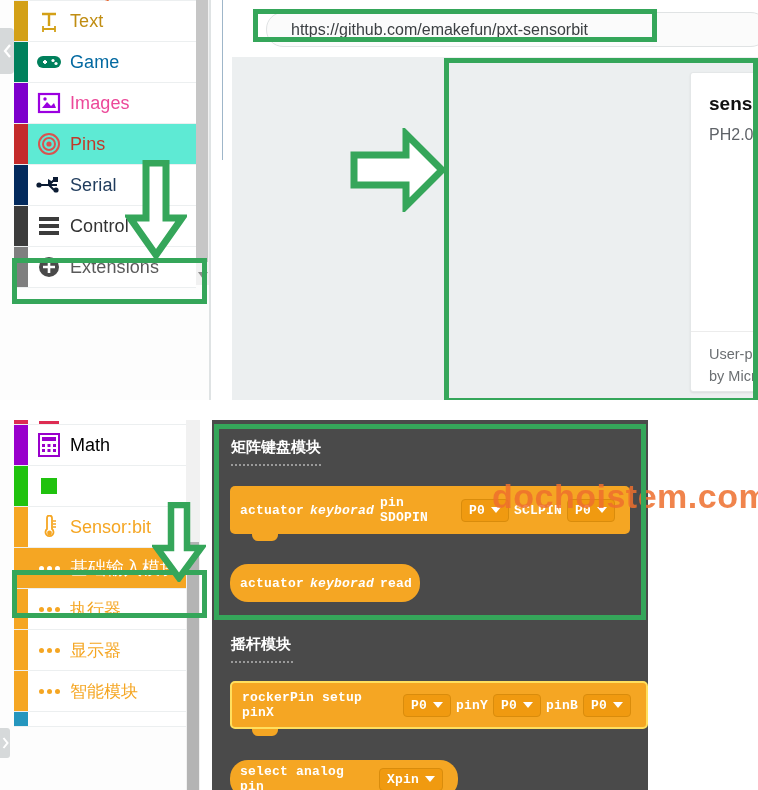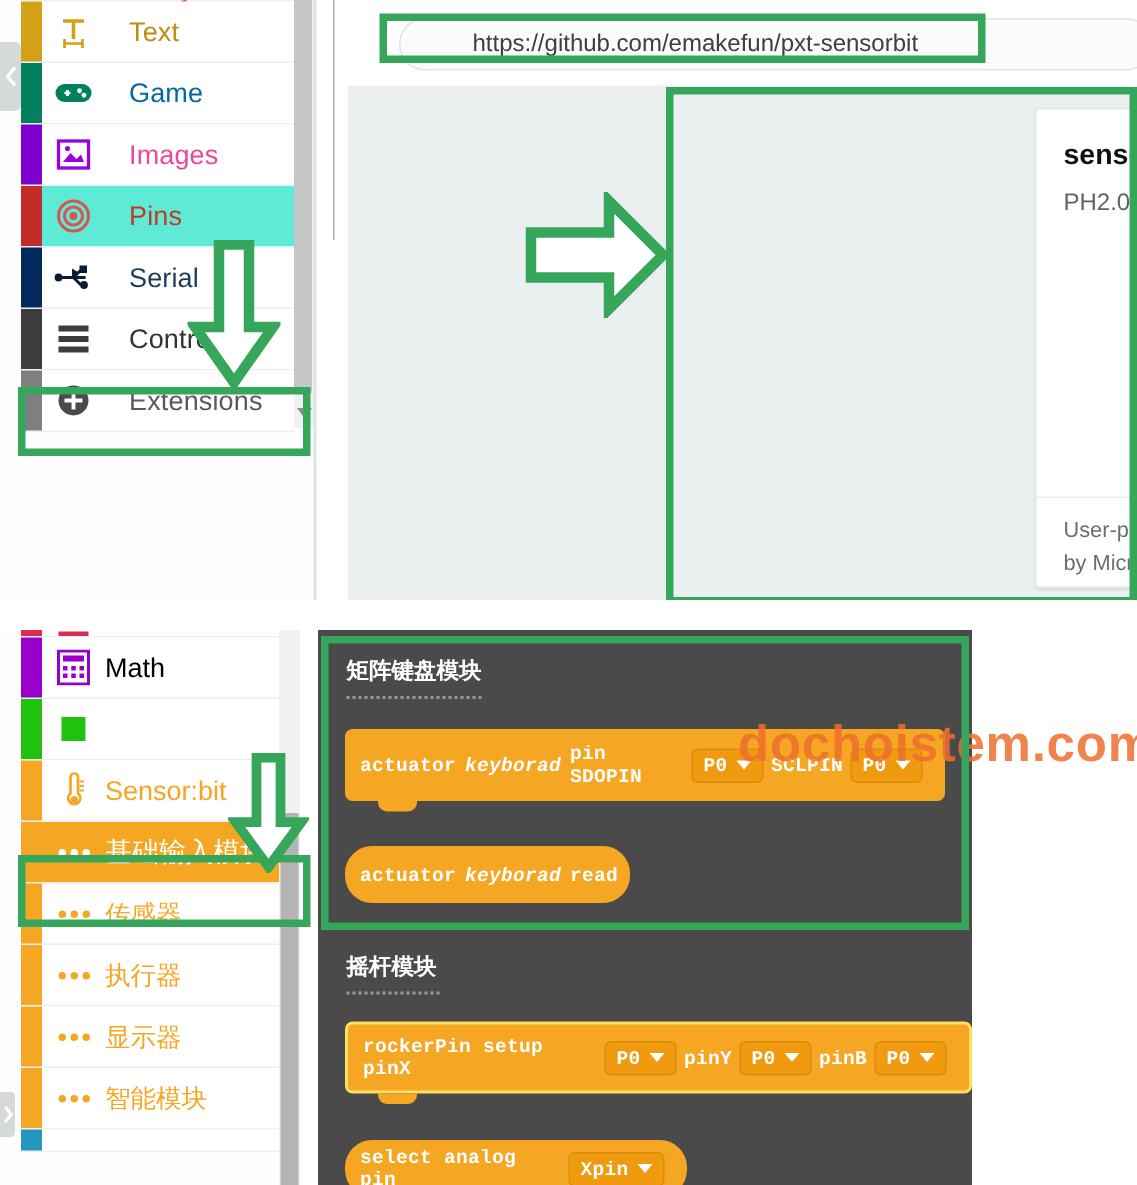--- a/index.html
+++ b/index.html
@@ -22,37 +22,37 @@
      background:#d6d9da;border-radius:0 4px 4px 0;display:flex;align-items:center;justify-content:center;}
   .collapse-chev svg{display:block;}
 
   .cat-list{position:absolute;left:14px;top:0;width:182px;}
   .cat{position:relative;height:40px;display:flex;align-items:center;background:#fff;
         border-bottom:1px solid #eceff0;}
   .cat.selected{background:#5eead4;}
   .cat .bar{position:absolute;left:0;top:0;bottom:0;width:14px;}
   .cat .ico{position:absolute;left:22px;top:50%;transform:translateY(-50%);
         width:26px;height:26px;display:flex;align-items:center;justify-content:center;}
-  .cat .lbl{position:absolute;left:72px;font-size:18px;letter-spacing:.1px;}
+  .cat .lbl{position:absolute;left:56px;font-size:18px;letter-spacing:.1px;}
 
   
   #top-sb{position:absolute;left:196px;top:0;width:14px;height:285px;background:#f1f1f1;}
   #top-sb .thumb{position:absolute;left:0;top:0;width:12px;height:262px;background:#c6c6c6;}
   #top-sb .arr{position:absolute;left:0;bottom:0;width:14px;height:20px;
       display:flex;align-items:center;justify-content:center;background:#f1f1f1;}
   #top-divider{position:absolute;left:209px;top:0;width:2px;height:400px;background:#dfe3e4;}
   #top-blueline{position:absolute;left:222px;top:0;width:1px;height:160px;background:#9fb6c9;}
 
   
   #ext-area{position:absolute;left:232px;top:0;width:526px;height:400px;background:#eceff0;}
   #ext-topbar{position:absolute;left:0;top:0;width:526px;height:57px;background:#ffffff;}
   #url-box{position:absolute;left:34px;top:12px;width:500px;height:33px;
       background:#fbfbfb;border:1px solid #e0e3e4;border-radius:17px;
       display:flex;align-items:center;}
-  #url-box .txt{margin-left:48px;font-size:16px;color:#3c4043;}
+  #url-box .txt{margin-left:24px;font-size:16px;color:#3c4043;}
 
   #ext-card{position:absolute;left:458px;top:72px;width:284px;height:318px;background:#ffffff;
       border:1px solid #e4e7e8;border-radius:3px;box-shadow:0 1px 2px rgba(0,0,0,.08);}
   #ext-card .title{position:absolute;left:18px;top:20px;font-size:19px;font-weight:bold;color:#111;}
   #ext-card .sub{position:absolute;left:18px;top:52px;font-size:16px;color:#5f6368;}
   #ext-card .sep{position:absolute;left:0;right:0;top:258px;height:1px;background:#ececec;}
   #ext-card .disc{position:absolute;left:18px;top:270px;width:252px;font-size:14.5px;
       line-height:22px;color:#6b6f72;}
 
   
@@ -322,31 +322,20 @@
         <span class="ico">
           <span class="dots">
               <i style="background:#ffffff"></i>
               <i style="background:#ffffff"></i>
               <i style="background:#ffffff"></i>
             </span>
         </span>
         <span class="lbl">基础输入模块</span>
       </div>
 
-      <div class="cat2 sub-item">
-        <span class="bar" style="background:#f5a623"></span>
-        <span class="ico">
-          <span class="dots">
-              <i style="background:#f5a623"></i>
-              <i style="background:#f5a623"></i>
-              <i style="background:#f5a623"></i>
-            </span>
-        </span>
-        <span class="lbl" style="color:#f5a623">传感器</span>
-      </div>
 
       <div class="cat2 sub-item">
         <span class="bar" style="background:#f5a623"></span>
         <span class="ico">
           <span class="dots">
               <i style="background:#f5a623"></i>
               <i style="background:#f5a623"></i>
               <i style="background:#f5a623"></i>
             </span>
         </span>

